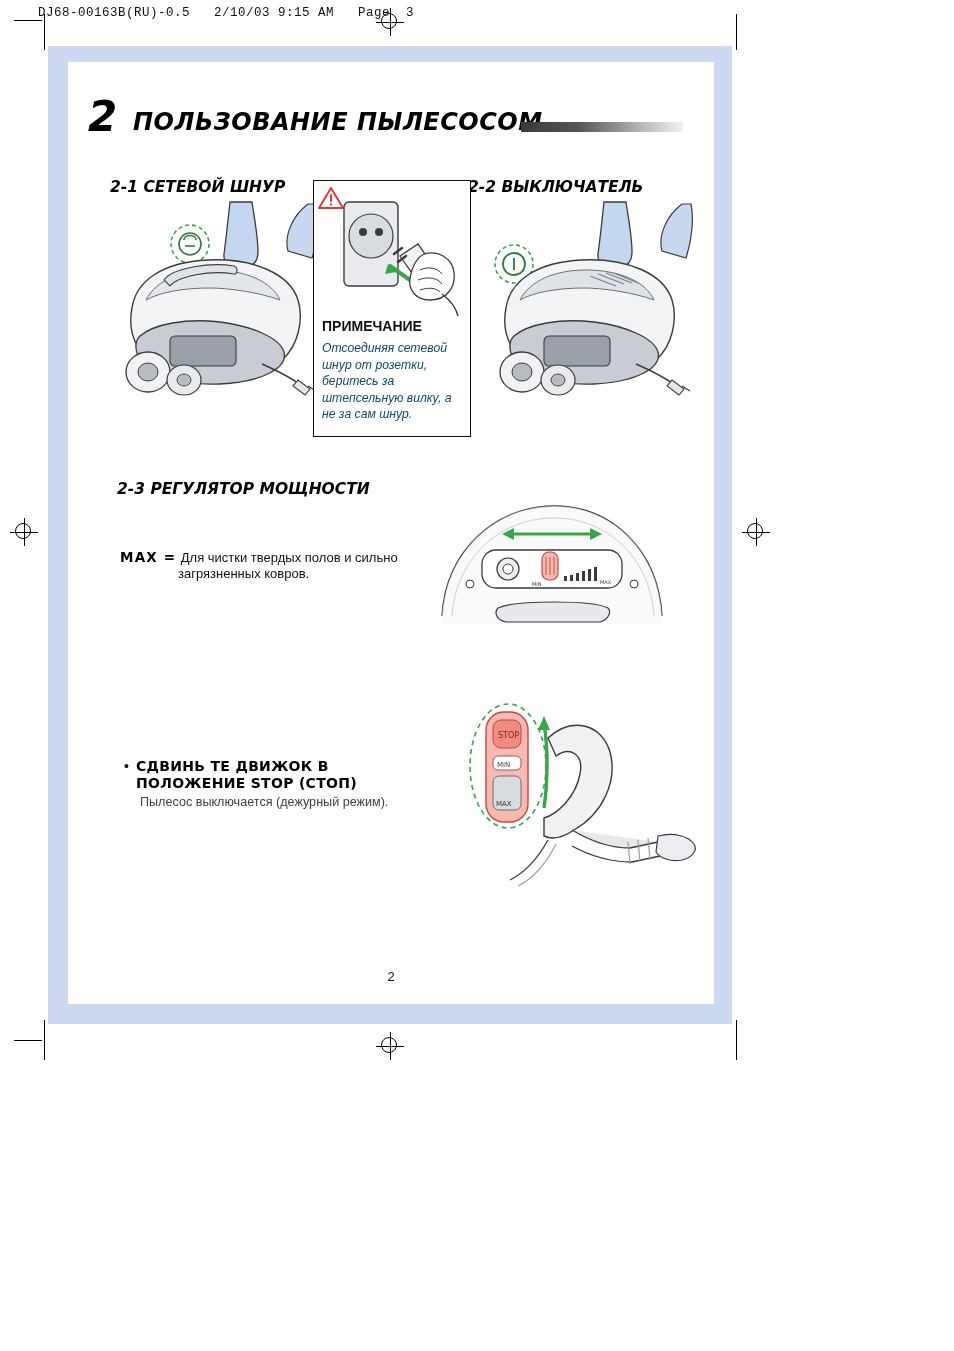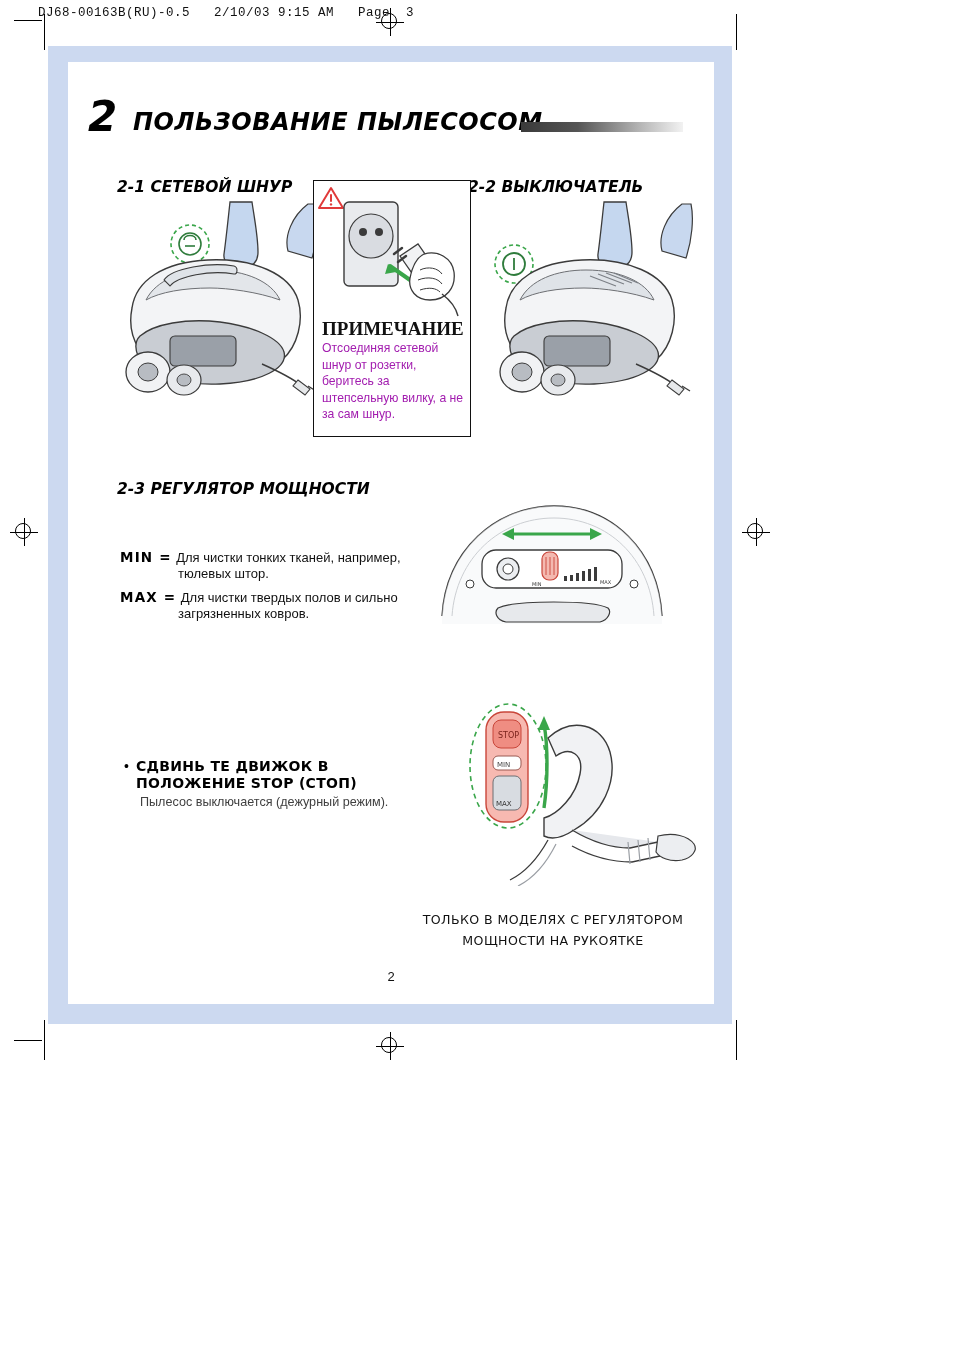--- a/index.html
+++ b/index.html
@@ -116,53 +116,54 @@
   
   .sub-h {
     position: absolute;
     font-family: "DejaVu Sans", sans-serif;
     font-size: 15.5px;
     font-weight: bold;
     font-style: italic;
     color: #000;
     white-space: nowrap;
   }
-  #sub21 { left: 117px; top: 178px; }
+  #sub21 { left: 110px; top: 178px; }
   #sub22 { left: 468px; top: 178px; }
   #sub23 { left: 117px; top: 480px; }
 
   
   .note-box {
     position: absolute;
     left: 313px;
     top: 180px;
     width: 158px;
     height: 257px;
     border: 1px solid #111;
     background: #fff;
     box-sizing: border-box;
   }
   .note-title {
     position: absolute;
     left: 322px;
     top: 318px;
-    font-family: Liberation Serif, serif;
-    font-size: 19px;
+    font-family: Liberation Sans, sans-serif;
+    font-size: 14px;
     font-weight: bold;
     color: #111;
   }
   .note-body {
     position: absolute;
     left: 322px;
     top: 340px;
     width: 142px;
     font-family: "Liberation Sans", sans-serif;
     font-size: 12.2px;
     line-height: 16.5px;
-    color: #a21caf;
+    color: #0c4a6e;
+    font-style: italic;
   }
   .warn-tri {
     position: absolute;
     left: 318px;
     top: 186px;
     width: 26px;
     height: 24px;
   }
 
   
@@ -392,25 +393,20 @@
     <ellipse cx="36" cy="176" rx="10" ry="9" fill="#b8bcc2" stroke="#3b3b3b" stroke-width="1"></ellipse>
     <ellipse cx="72" cy="184" rx="17" ry="15" fill="#e8eaed" stroke="#3b3b3b" stroke-width="1.2"></ellipse>
     <ellipse cx="72" cy="184" rx="7" ry="6" fill="#b8bcc2" stroke="#3b3b3b" stroke-width="0.9"></ellipse>
     <path d="M150 168 C168 176 180 182 190 190" stroke="#3b3b3b" stroke-width="1.4" fill="none"></path>
     <path d="M186 184 l12 9 l-5 6 l-12 -9 z" fill="#e6e8ea" stroke="#3b3b3b" stroke-width="1.1"></path>
     <path d="M196 190 l8 5" stroke="#3b3b3b" stroke-width="1.3"></path>
   </svg>
 
   <div class="minmax">
     <div class="mm-row">
-      <span class="mm-key">MIN =</span>
-      <span class="mm-val">Для чистки тонких тканей, например,</span>
-      <span class="mm-val2">тюлевых штор.</span>
-    </div>
-    <div class="mm-row">
       <span class="mm-key">MAX =</span>
       <span class="mm-val">Для чистки твердых полов и сильно</span>
       <span class="mm-val2">загрязненных ковров.</span>
     </div>
   </div>
 
   <svg class="illu" style="left:436px; top:500px;" width="232" height="130" viewBox="0 0 232 130">
 
     <path d="M6 116 C10 50 60 6 118 6 C176 6 222 50 226 116" fill="none" stroke="#3b3b3b" stroke-width="1.4"></path>
     <path d="M16 116 C20 58 64 18 118 18 C172 18 214 58 218 116" fill="none" stroke="#9a9ea4" stroke-width="1"></path>
@@ -464,21 +460,20 @@
 
     <path d="M120 140 C140 152 160 158 178 158 L206 152" fill="#e6e8ec" stroke="#3b3b3b" stroke-width="1.3"></path>
     <path d="M120 156 C142 168 162 172 180 172 L208 166" fill="none" stroke="#3b3b3b" stroke-width="1.3"></path>
     <path d="M176 152 l2 22 M186 150 l2 22 M196 148 l2 22" stroke="#9a9ea4" stroke-width="1.2"></path>
     <path d="M206 146 C222 142 236 146 242 154 C246 160 240 168 230 170 C218 172 208 168 204 162 Z" fill="#eceef1" stroke="#3b3b3b" stroke-width="1.2"></path>
 
     <path d="M96 150 C86 168 74 182 58 190" fill="none" stroke="#3b3b3b" stroke-width="1.3"></path>
     <path d="M104 154 C94 174 82 188 66 196" fill="none" stroke="#9a9ea4" stroke-width="1.2"></path>
   </svg>
 
-  <div class="caption" id="cap2">ТОЛЬКО В МОДЕЛЯХ С РЕГУЛЯТОРОМ МОЩНОСТИ НА РУКОЯТКЕ</div>
 
   <div class="bullets">
     <div class="bullet">
       <span class="b-head">СДВИНЬ ТЕ ДВИЖОК В ПОЛОЖЕНИЕ STOP (СТОП)</span>
       <span class="b-body">Пылесос выключается (дежурный режим).</span>
     </div>
   </div>
 
   <div class="page-num">2</div>
 

